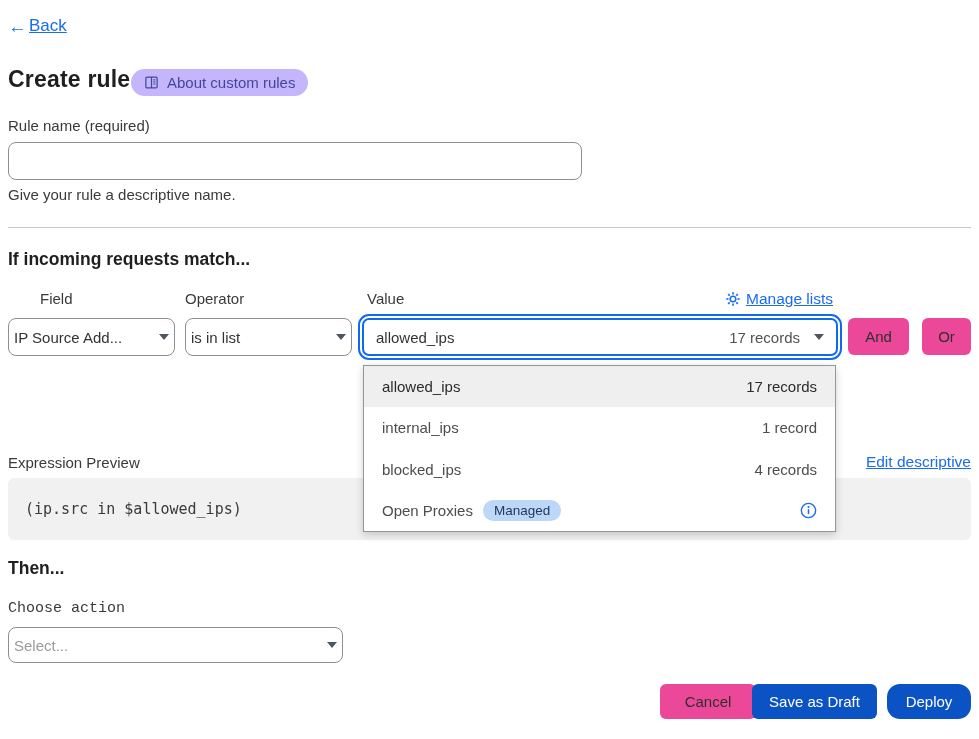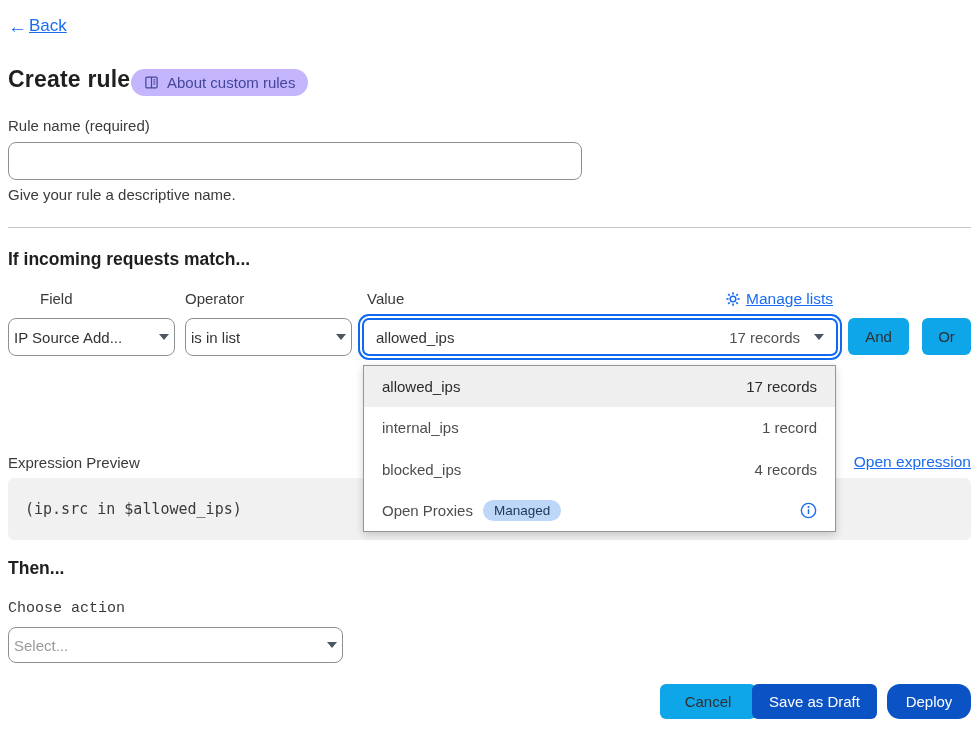--- a/index.html
+++ b/index.html
@@ -102,21 +102,21 @@
     display: flex;
     align-items: center;
     justify-content: space-between;
     padding: 0 12px;
     font-size: 15px;
     cursor: pointer;
   }
   .value-right { display: flex; align-items: center; gap: 14px; color: #525252; }
 
   .gray-btn {
-    background: #0ea5e9;
+    background: #ec4899;
     border: none;
     border-radius: 6px;
     color: #2f2f2f;
     font-size: 15px;
     font-family: "Liberation Sans", sans-serif;
     cursor: pointer;
   }
   .blue-btn {
     background: #0b52c4;
     border: none;
@@ -272,21 +272,21 @@
       </span>
       <svg width="17" height="17" viewBox="0 0 20 20">
         <circle cx="10" cy="10" r="8.4" fill="none" stroke="#1a6bf0" stroke-width="1.6"></circle>
         <circle cx="10" cy="5.9" r="1.25" fill="#1a6bf0"></circle>
         <rect x="9.1" y="8.3" width="1.8" height="6.2" rx="0.9" fill="#1a6bf0"></rect>
       </svg>
     </div>
   </div>
 
   <div class="abs field-label" style="left:8px; top:454px;">Expression Preview</div>
-  <a class="abs link" style="right:8px; top:453px;">Open expression</a>
+  <a class="abs link" style="right:8px; top:453px;">Edit descriptive</a>
   <div class="abs code-box">
     <span class="code-text">(ip.src in $allowed_ips)</span>
   </div>
 
   <div class="abs section-heading" style="left:8px; top:558px;">Then...</div>
   <div class="abs field-label" style="left:8px; top:600px;font-family:Liberation Mono, monospace;">Choose action</div>
   <div class="abs select" style="left:8px; top:627px; width:335px; height:36px;">
     <span class="placeholder">Select...</span>
     <span class="chevron"></span>
   </div>

